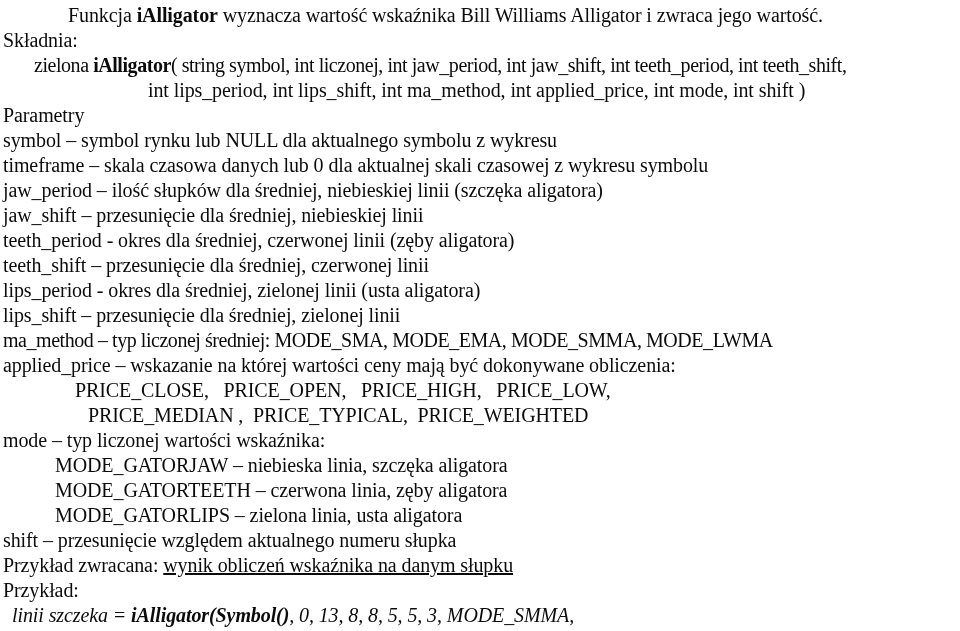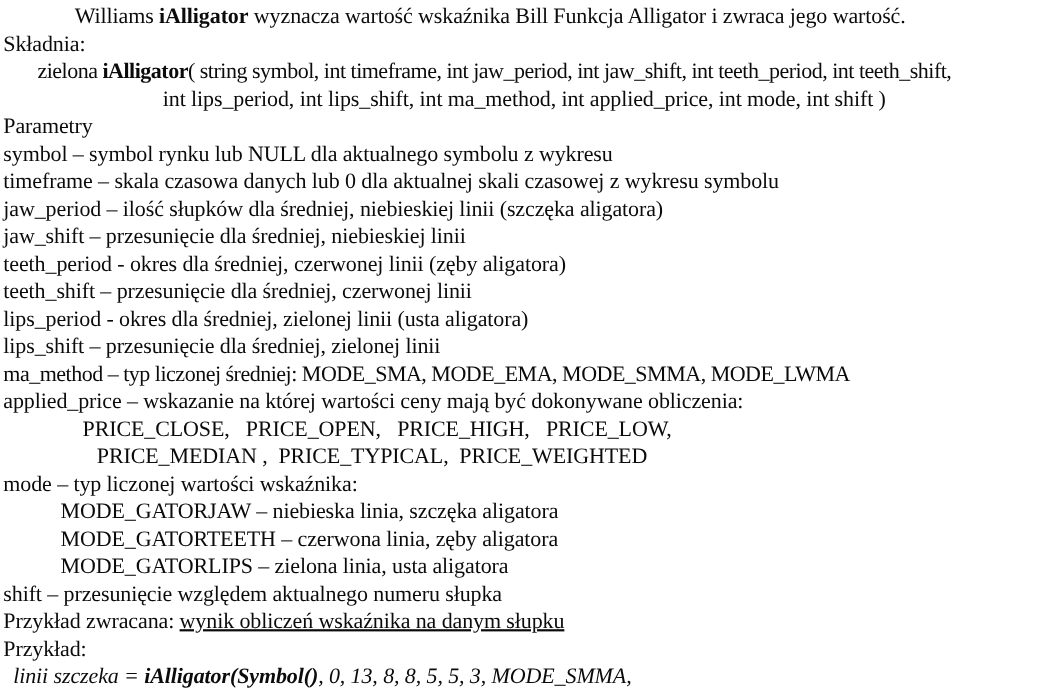--- a/index.html
+++ b/index.html
@@ -47,25 +47,25 @@
   .bi    { font-weight: bold; font-style: italic; margin-top: 44px; }
   .u     { text-decoration: underline; text-align: center; }
 
   .tight { letter-spacing: -0.45px; }
 </style>
 </head>
 <body>
 
 <div id="doc">
 
-  <div class="line ind-3" style="top:3px;"><span>Williams </span><b>iAlligator</b><span> wyznacza wartość wskaźnika Bill Funkcja Alligator i zwraca jego wartość.</span></div>
+  <div class="line ind-3" style="top:3px;"><span>Funkcja </span><b>iAlligator</b><span> wyznacza wartość wskaźnika Bill Williams Alligator i zwraca jego wartość.</span></div>
 
   <div class="line ind-0" style="top:28px;">Składnia:</div>
 
-  <div class="line ind-1 tight" style="top:53px;"><span>zielona </span><b>iAlligator</b><span>( string symbol, int timeframe, int jaw_period, int jaw_shift, int teeth_period, int teeth_shift,</span></div>
+  <div class="line ind-1 tight" style="top:53px;"><span>zielona </span><b>iAlligator</b><span>( string symbol, int liczonej, int jaw_period, int jaw_shift, int teeth_period, int teeth_shift,</span></div>
 
   <div class="line ind-6" style="top:78px;">int lips_period, int lips_shift, int ma_method, int applied_price, int mode, int shift )</div>
 
   <div class="line ind-0" style="top:103px;">Parametry</div>
 
   <div class="line ind-0" style="top:128px;">symbol – symbol rynku lub NULL dla aktualnego symbolu z wykresu</div>
   <div class="line ind-0" style="top:153px;">timeframe – skala czasowa danych lub 0 dla aktualnej skali czasowej z wykresu symbolu</div>
   <div class="line ind-0" style="top:178px;">jaw_period – ilość słupków dla średniej, niebieskiej linii (szczęka aligatora)</div>
   <div class="line ind-0" style="top:203px;">jaw_shift – przesunięcie dla średniej, niebieskiej linii</div>
   <div class="line ind-0" style="top:228px;">teeth_period - okres dla średniej, czerwonej linii (zęby aligatora)</div>

